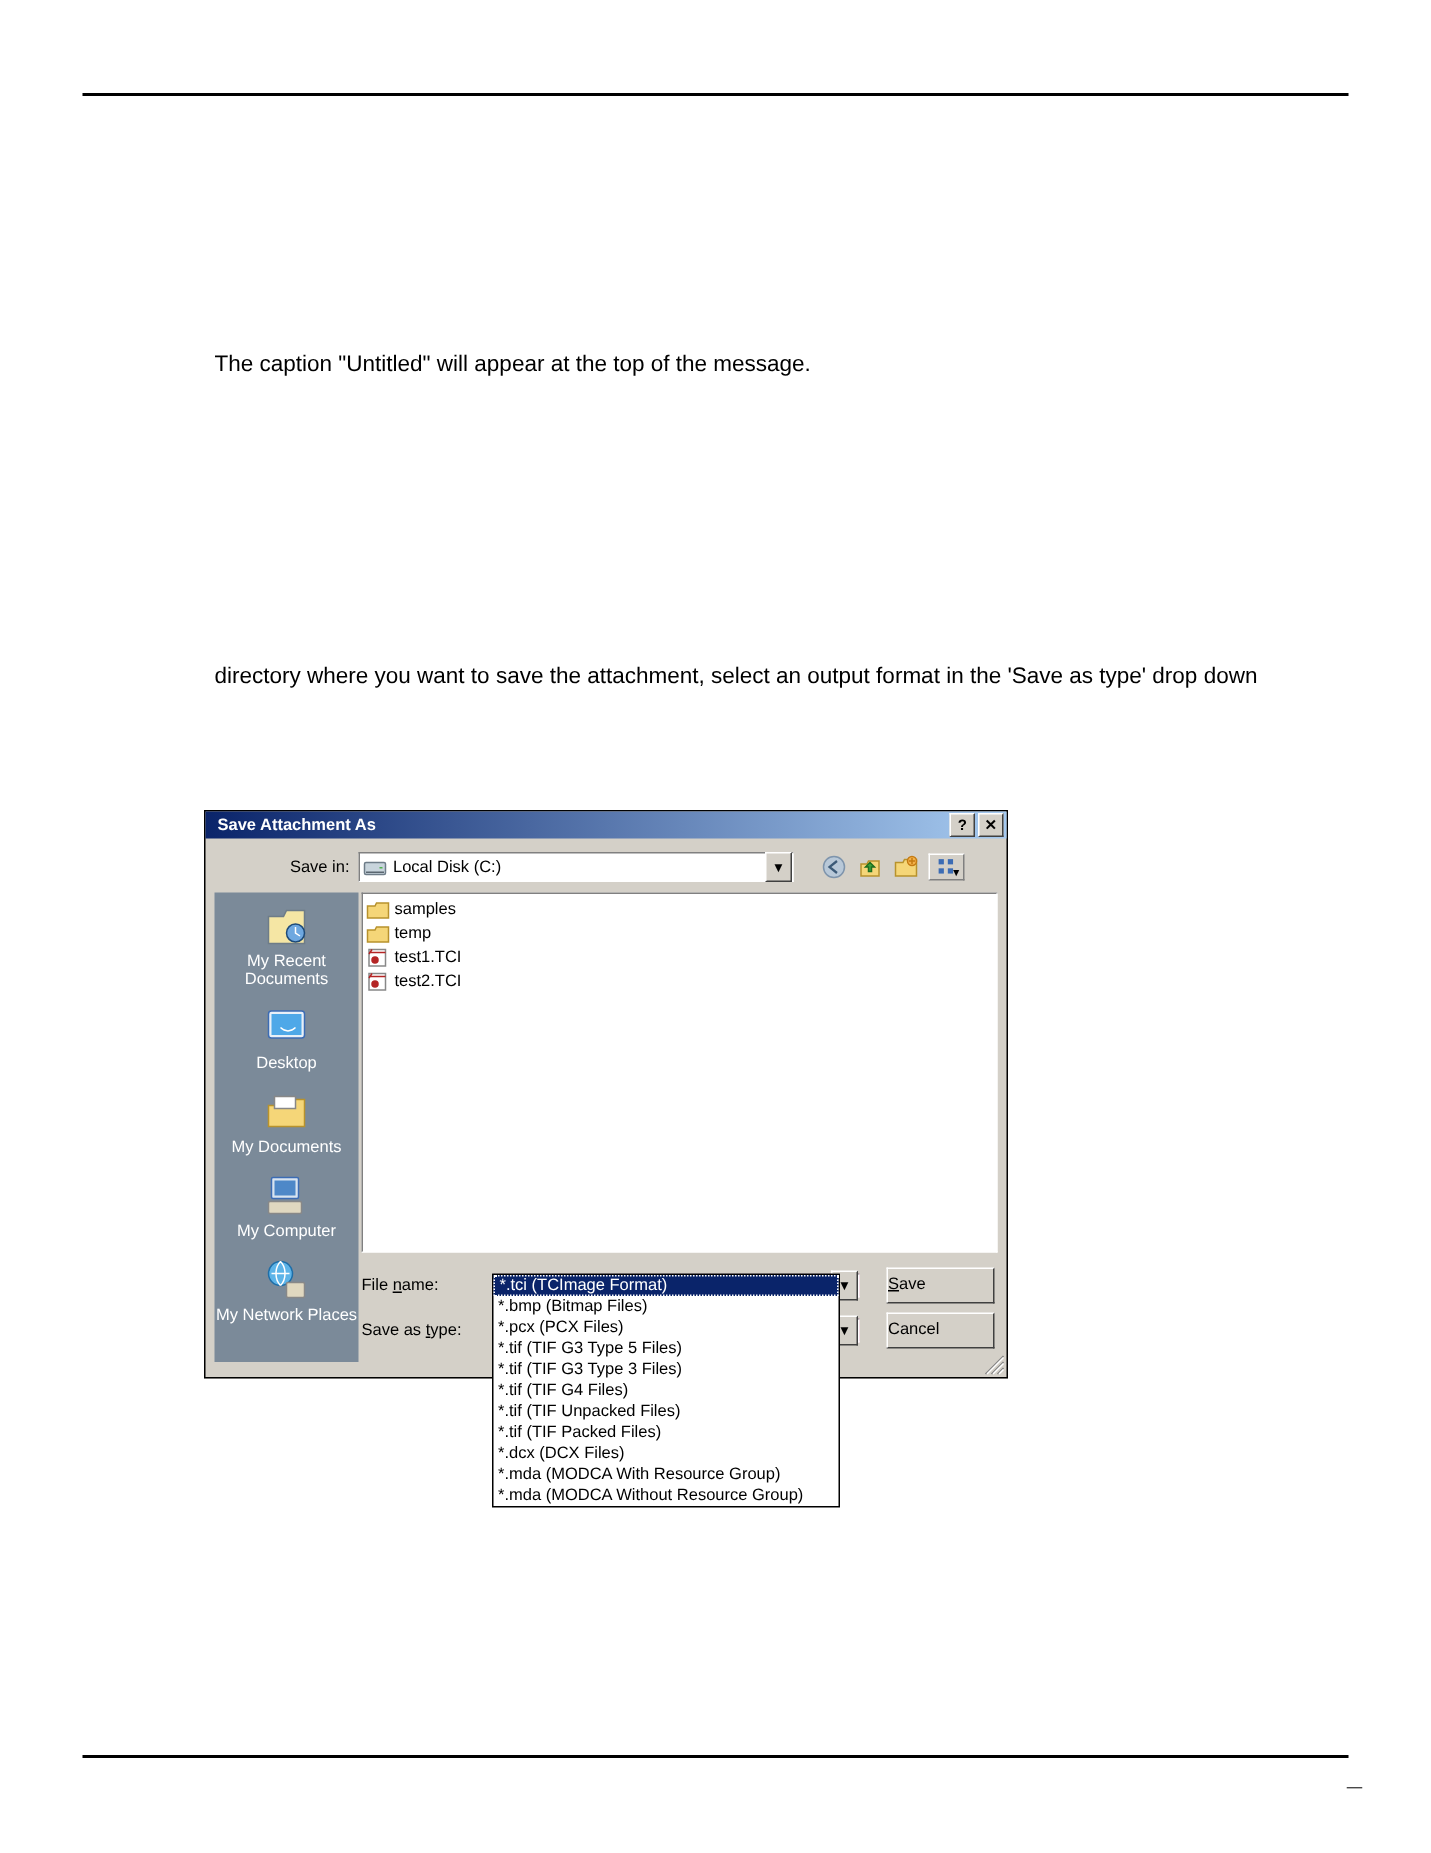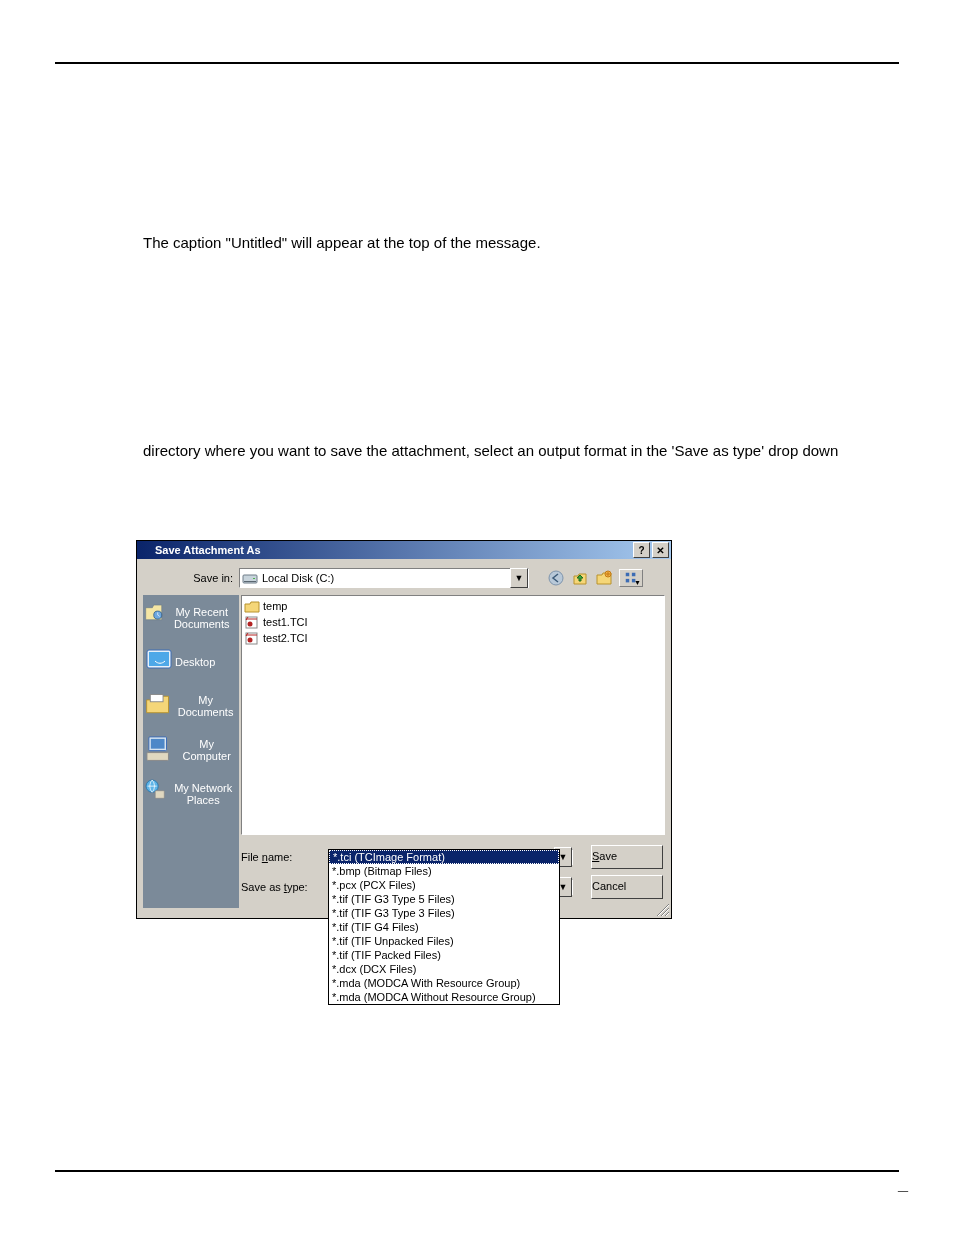--- a/index.html
+++ b/index.html
@@ -7,40 +7,40 @@
   .hr-top, .hr-bot { position: absolute; left: 55px; right: 55px; height: 2px; background: #000; }
   .hr-top { top: 62px; }
   .hr-bot { bottom: 63px; }
   .body-text { position: absolute; left: 143px; right: 60px; font-size: 15px; line-height: 22px; }
   .t1 { top: 232px; }
   .t2 { top: 440px; }
 
   
   .shot { position: absolute; left: 136px; top: 540px; width: 536px; }
   .dlg { width: 536px; height: 379px; background: #D4D0C8; border: 1px solid #000; box-sizing: border-box; font-family: Tahoma, Arial, sans-serif; font-size: 11px; color: #000; position: relative; }
-  .titlebar { height: 18px; background: linear-gradient(to right, #0A246A, #A6CAF0); color: #fff; font-weight: bold; display: flex; align-items: center; padding: 0 2px 0 18px; justify-content: space-between; }
+  .titlebar { height: 18px; background: linear-gradient(to right, #0A246A, #A6CAF0); color: #fff; font-weight: bold; display: flex; align-items: center; padding: 0 2px 0 8px; justify-content: space-between; }
   .title-btns { display: flex; gap: 2px; }
   .tbtn { width: 15px; height: 14px; background: #D4D0C8; border: 1px solid; border-color: #fff #404040 #404040 #fff; font-size: 10px; display: flex; align-items: center; justify-content: center; color: #000; }
   .content { position: relative; height: calc(100% - 18px); }
 
   
   .save-in-row { position: absolute; left: 6px; right: 6px; top: 8px; height: 22px; display: flex; align-items: center; }
   .lbl { width: 90px; text-align: right; padding-right: 6px; }
   .combo { flex: none; width: 290px; height: 20px; background: #fff; border: 1px solid; border-color: #808080 #fff #fff #808080; display: flex; align-items: center; box-sizing: border-box; }
   .combo .inner { flex: 1; display: flex; align-items: center; padding: 0 2px; gap: 4px; }
   .combo-btn, .small-btn { width: 16px; height: 18px; background: #D4D0C8; border: 1px solid; border-color: #fff #404040 #404040 #fff; display: flex; align-items: center; justify-content: center; font-size: 9px; }
   .toolbar-icons { display: flex; gap: 6px; margin-left: 18px; align-items: center; }
   .ico { width: 18px; height: 18px; display: flex; align-items: center; justify-content: center; box-sizing: border-box; }
   .ico.back svg circle { fill: #B8C8D8; }
   .ico.up svg { fill: #EBC74A; }
   .ico svg { width: 16px; height: 16px; }
 
   
   .places { position: absolute; left: 6px; top: 36px; width: 96px; bottom: 10px; background: #7B8A99; }
-  .place { display: flex; align-items: center; padding: 6px 0 4px; color: #fff; font-size: 11px; text-align: center; line-height: 12px; }
+  .place { display: flex; flex-direction: column; align-items: center; padding: 6px 0 4px; color: #fff; font-size: 11px; text-align: center; line-height: 12px; }
   .place-icon { width: 32px; height: 32px; margin-bottom: 2px; position: relative; }
 
   
   .filelist { position: absolute; left: 104px; right: 6px; top: 36px; height: 240px; background: #fff; border: 1px solid; border-color: #808080 #fff #fff #808080; box-sizing: border-box; padding: 2px; }
   .fi { display: flex; align-items: center; gap: 3px; height: 16px; font-size: 11px; }
   .folder-ic, .file-ic, .disk-ic { width: 16px; height: 13px; }
 
   
   .bottom { position: absolute; left: 104px; right: 8px; top: 286px; }
   .brow { display: flex; align-items: center; margin-bottom: 6px; }
@@ -161,20 +161,26 @@
             <div class="place-icon"><svg viewBox="0 0 32 32">
                   <circle cx="12" cy="12" r="8" fill="#5EB4E8" stroke="#1E6EA8"></circle>
                   <path d="M6 12h12M12 4c4 4 4 12 0 16M12 4c-4 4-4 12 0 16" stroke="#fff" fill="none"></path>
                   <rect x="16" y="18" width="12" height="10" rx="1" fill="#E0D8C0" stroke="#888"></rect>
                 </svg></div>
             <span>My Network Places</span>
           </div>
         </div>
 
         <div class="filelist">
+          <div class="fi">
+              <svg class="folder-ic" viewBox="0 0 16 13">
+                <path d="M1 4h5l1-2h8v10H1z" fill="#F5D678" stroke="#B8922C"></path>
+              </svg>
+              <span>samples</span>
+            </div>
           <div class="fi">
               <svg class="folder-ic" viewBox="0 0 16 13">
                 <path d="M1 4h5l1-2h8v10H1z" fill="#F5D678" stroke="#B8922C"></path>
               </svg>
               <span>temp</span>
             </div>
           <div class="fi">
               <svg class="file-ic" viewBox="0 0 16 13">
                 <rect x="2" y="1" width="11" height="11" fill="#fff" stroke="#888"></rect>
                 <path d="M2 3h11M4 1l-2 3" stroke="#B42424"></path>

